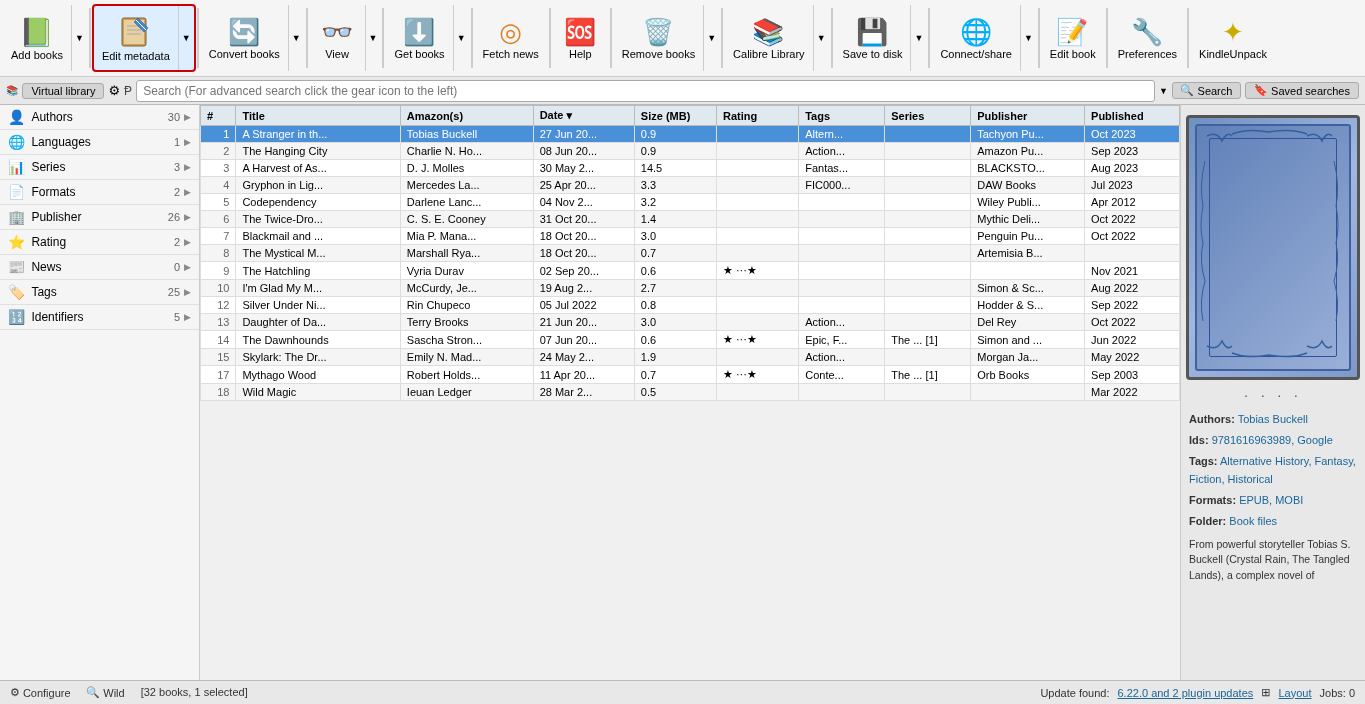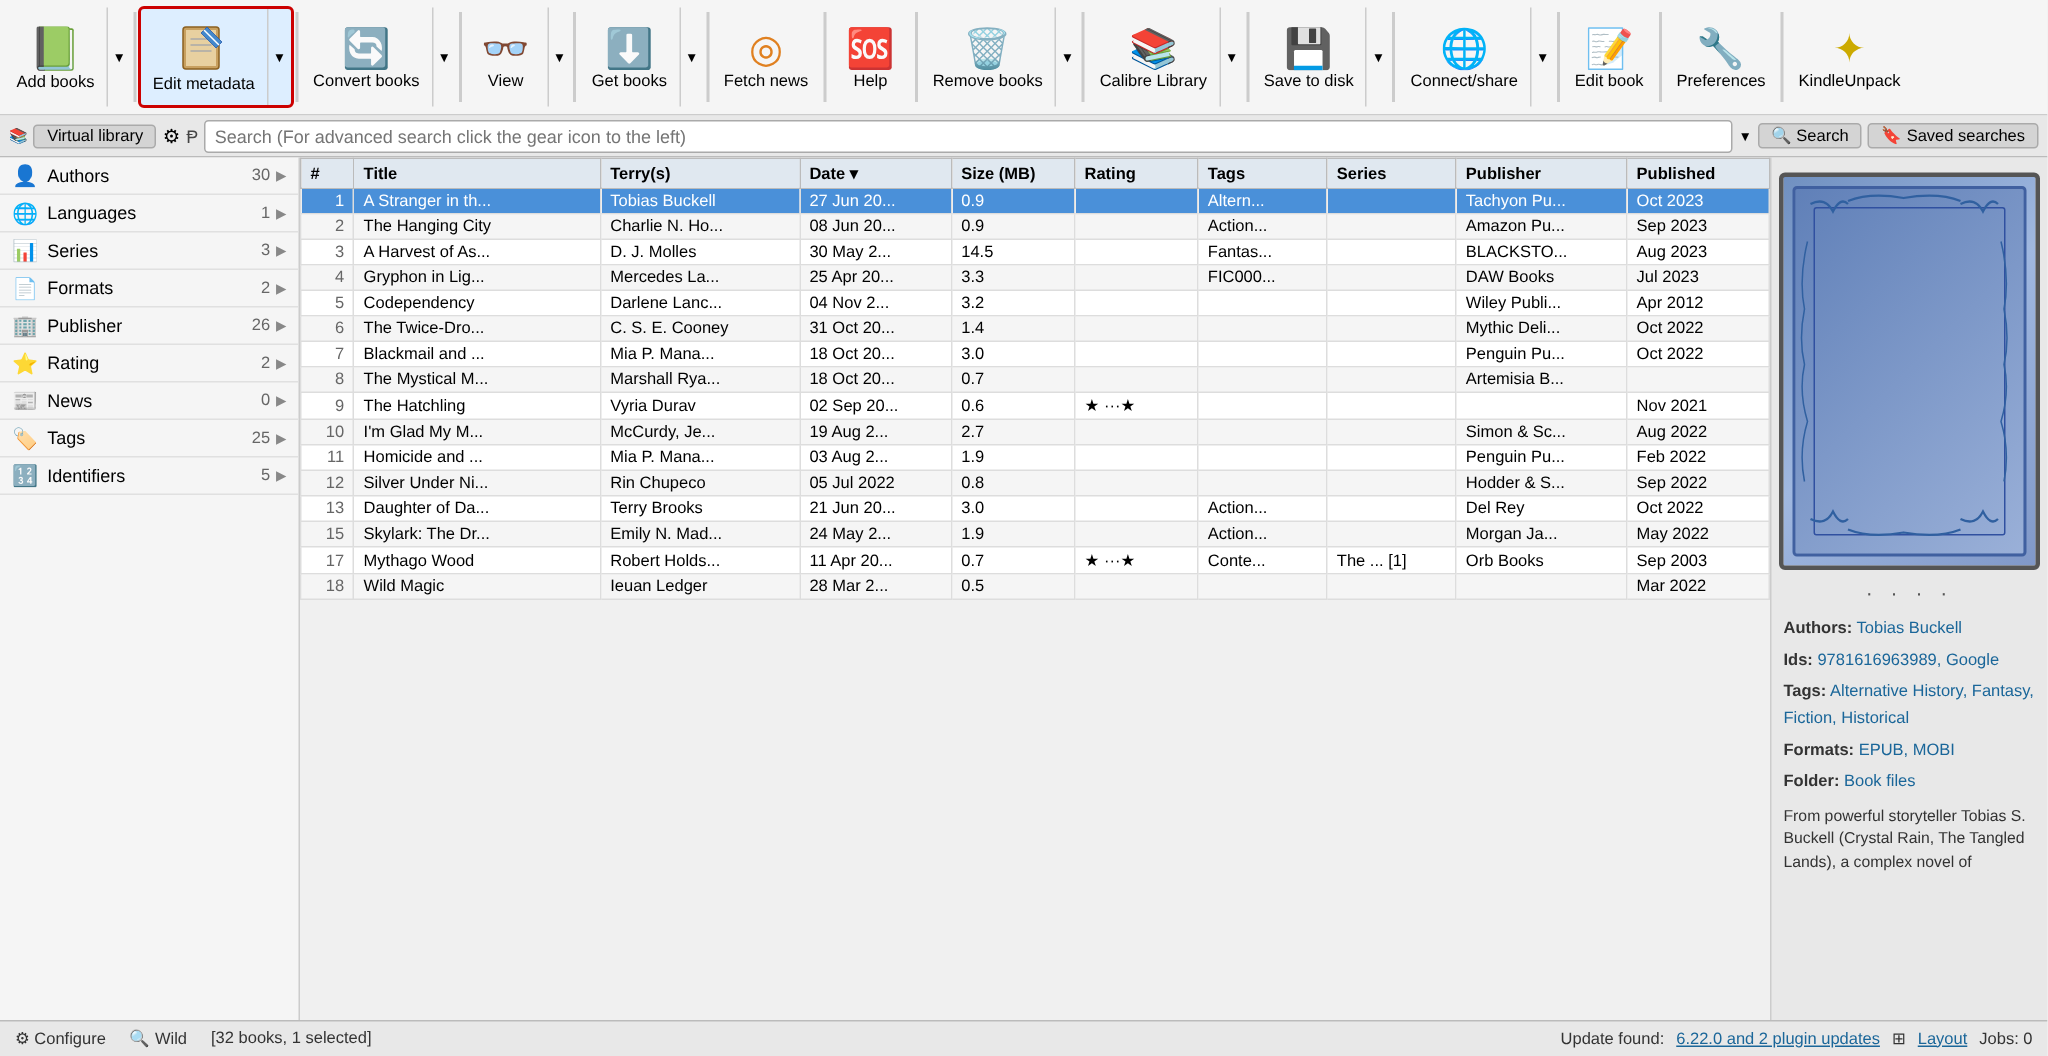--- a/index.html
+++ b/index.html
@@ -370,21 +370,21 @@
     </div>
   </div>
 
   <div id="booklist">
     <div id="book-table">
       <table>
         <thead>
           <tr>
             <th style="width:28px;">#</th>
             <th style="width:130px;margin-left:12px;">Title</th>
-            <th style="width:105px;">Terry(s)</th>
+            <th style="width:105px;">Amazon(s)</th>
             <th style="width:80px;">Date ▾</th>
             <th style="width:65px;">Size (MB)</th>
             <th style="width:65px;">Rating</th>
             <th style="width:68px;">Tags</th>
             <th style="width:68px;">Series</th>
             <th style="width:90px;">Publisher</th>
             <th style="width:75px;">Published</th>
           </tr>
         </thead>
         <tbody id="table-body">
@@ -502,32 +502,20 @@
               <td class="author-cell">McCurdy, Je...</td>
               <td class="date-cell">19 Aug 2...</td>
               <td class="size-cell">2.7</td>
               <td class="rating-cell"></td>
               <td class="tags-cell"></td>
               <td class="series-cell"></td>
               <td class="publisher-cell">Simon &amp; Sc...</td>
               <td class="published-cell">Aug 2022</td>
             </tr>
             <tr>
-              <td class="rownum">11</td>
-              <td class="title-cell">Homicide and ...</td>
-              <td class="author-cell">Mia P. Mana...</td>
-              <td class="date-cell">03 Aug 2...</td>
-              <td class="size-cell">1.9</td>
-              <td class="rating-cell"></td>
-              <td class="tags-cell"></td>
-              <td class="series-cell"></td>
-              <td class="publisher-cell">Penguin Pu...</td>
-              <td class="published-cell">Feb 2022</td>
-            </tr>
-            <tr>
               <td class="rownum">12</td>
               <td class="title-cell">Silver Under Ni...</td>
               <td class="author-cell">Rin Chupeco</td>
               <td class="date-cell">05 Jul 2022</td>
               <td class="size-cell">0.8</td>
               <td class="rating-cell"></td>
               <td class="tags-cell"></td>
               <td class="series-cell"></td>
               <td class="publisher-cell">Hodder &amp; S...</td>
               <td class="published-cell">Sep 2022</td>
@@ -536,20 +524,32 @@
               <td class="rownum">13</td>
               <td class="title-cell">Daughter of Da...</td>
               <td class="author-cell">Terry Brooks</td>
               <td class="date-cell">21 Jun 20...</td>
               <td class="size-cell">3.0</td>
               <td class="rating-cell"></td>
               <td class="tags-cell">Action...</td>
               <td class="series-cell"></td>
               <td class="publisher-cell">Del Rey</td>
               <td class="published-cell">Oct 2022</td>
+            </tr>
+            <tr>
+              <td class="rownum">14</td>
+              <td class="title-cell">The Dawnhounds</td>
+              <td class="author-cell">Sascha Stron...</td>
+              <td class="date-cell">07 Jun 20...</td>
+              <td class="size-cell">0.6</td>
+              <td class="rating-cell">★ ···★</td>
+              <td class="tags-cell">Epic, F...</td>
+              <td class="series-cell">The ... [1]</td>
+              <td class="publisher-cell">Simon and ...</td>
+              <td class="published-cell">Jun 2022</td>
             </tr>
             <tr>
               <td class="rownum">15</td>
               <td class="title-cell">Skylark: The Dr...</td>
               <td class="author-cell">Emily N. Mad...</td>
               <td class="date-cell">24 May 2...</td>
               <td class="size-cell">1.9</td>
               <td class="rating-cell"></td>
               <td class="tags-cell">Action...</td>
               <td class="series-cell"></td>

